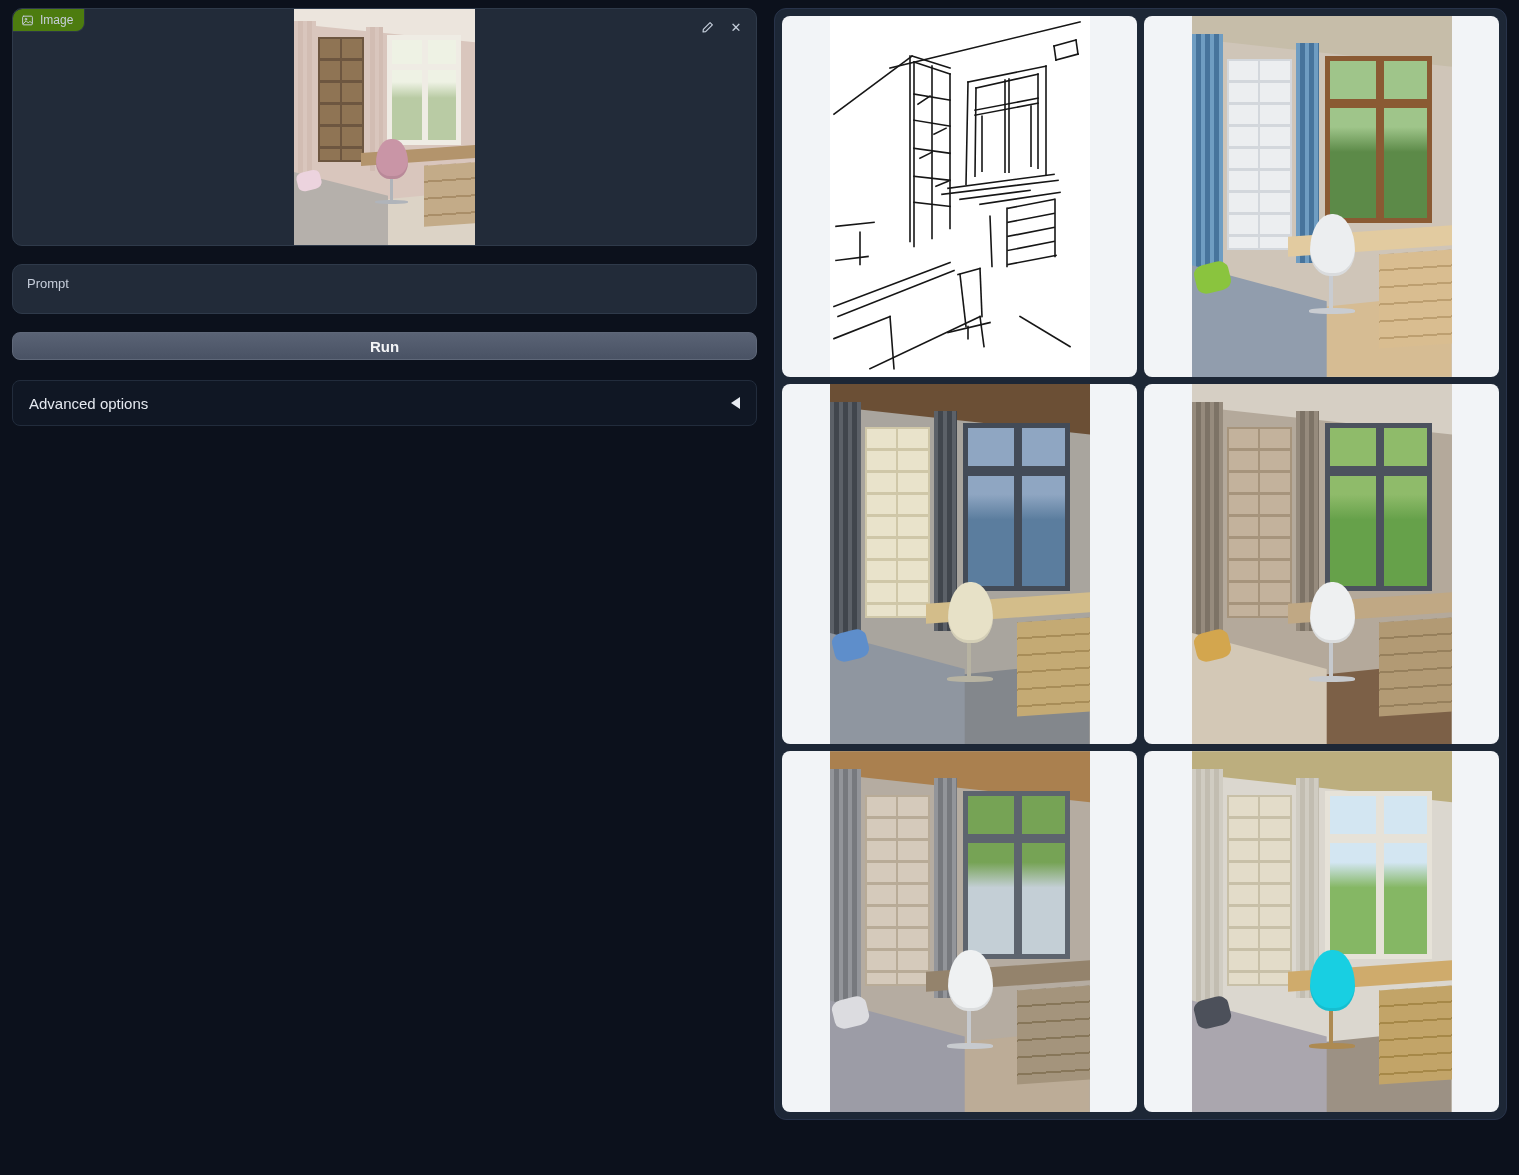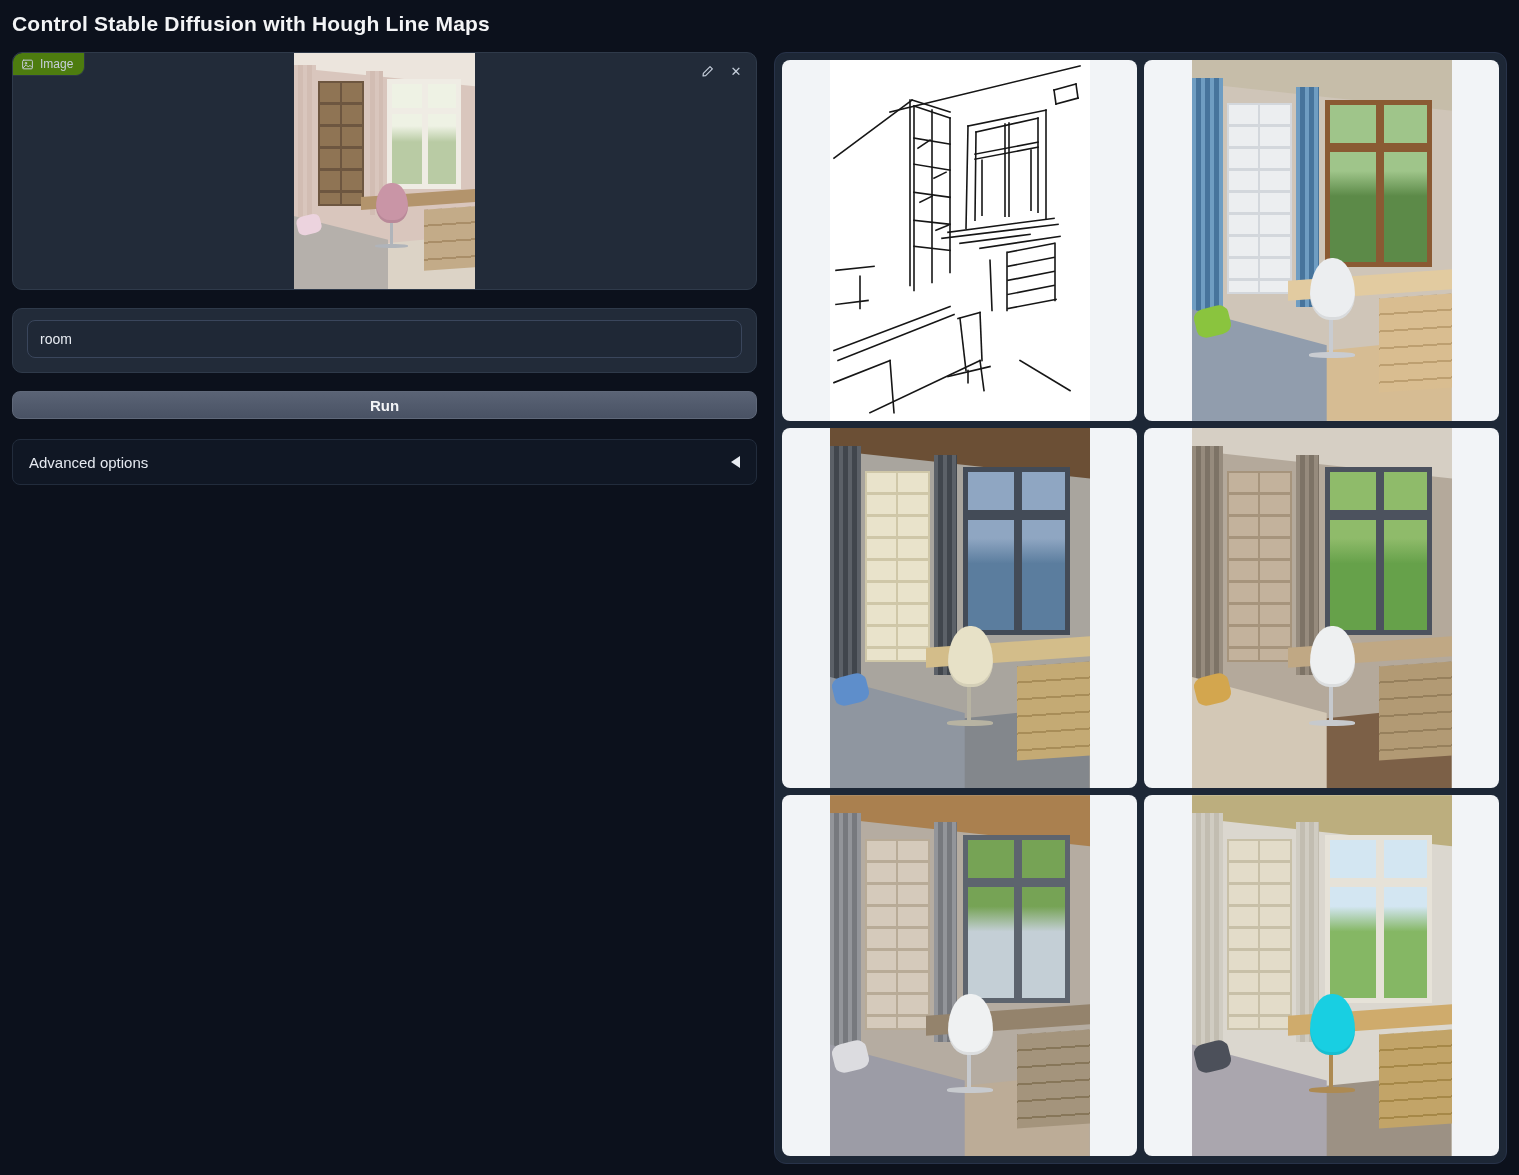--- a/index.html
+++ b/index.html
@@ -121,21 +121,20 @@
     border-radius:30%;transform:rotate(-14deg);}
   .s-chair-post{left:53%;top:71%;width:1.6%;height:11%;background:var(--chairleg,#9aa0a8);}
   .s-chair-base{left:45%;top:81%;width:18%;height:1.6%;background:var(--chairleg,#9aa0a8);border-radius:40%;}
   .s-chair{left:45.5%;top:55%;width:17.5%;height:17%;background:var(--chair);
     border-radius:48% 48% 44% 44% / 60% 60% 42% 42%;box-shadow:inset 0 -3px 0 rgba(0,0,0,.08);}
 </style>
 </head>
 <body>
 
 <div class="page">
-  <h1>Control Stable Diffusion with Hough Line Maps</h1>
 
   <div class="columns">
 
     <div class="left-col">
 
       <div class="image-block">
         <div class="image-badge">
           <svg viewBox="0 0 24 24" fill="none" stroke="currentColor" stroke-width="1.8" stroke-linecap="round" stroke-linejoin="round">
             <rect x="3" y="4" width="18" height="16" rx="2"></rect>
             <circle cx="9" cy="9.5" r="1.5"></circle>
@@ -169,21 +168,21 @@
     <div class="s-pillow"></div>
     <div class="s-chair-post"></div>
     <div class="s-chair-base"></div>
     <div class="s-chair"></div>
   </div>
             </div>
         </div>
       </div>
 
       <div class="prompt-block">
-        <input class="prompt-input" type="text" value="room" style="">
+        <label class="prompt-label">Prompt</label>
       </div>
 
       <button class="run-btn">Run</button>
 
       <div class="accordion">
         <span>Advanced options</span>
         <span class="tri-left"></span>
       </div>
 
     </div>

